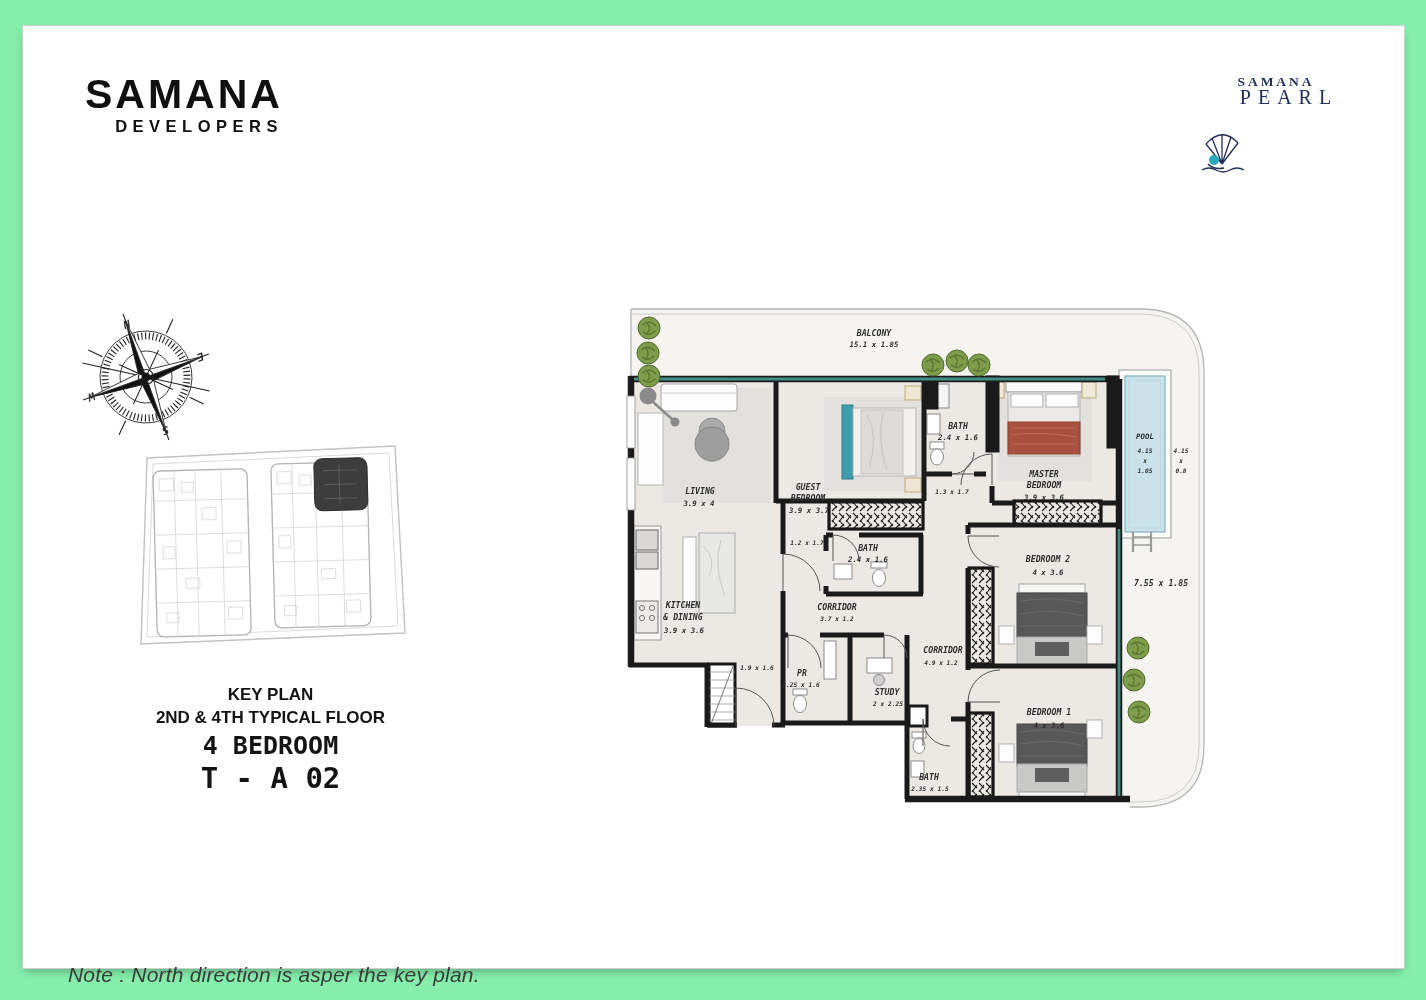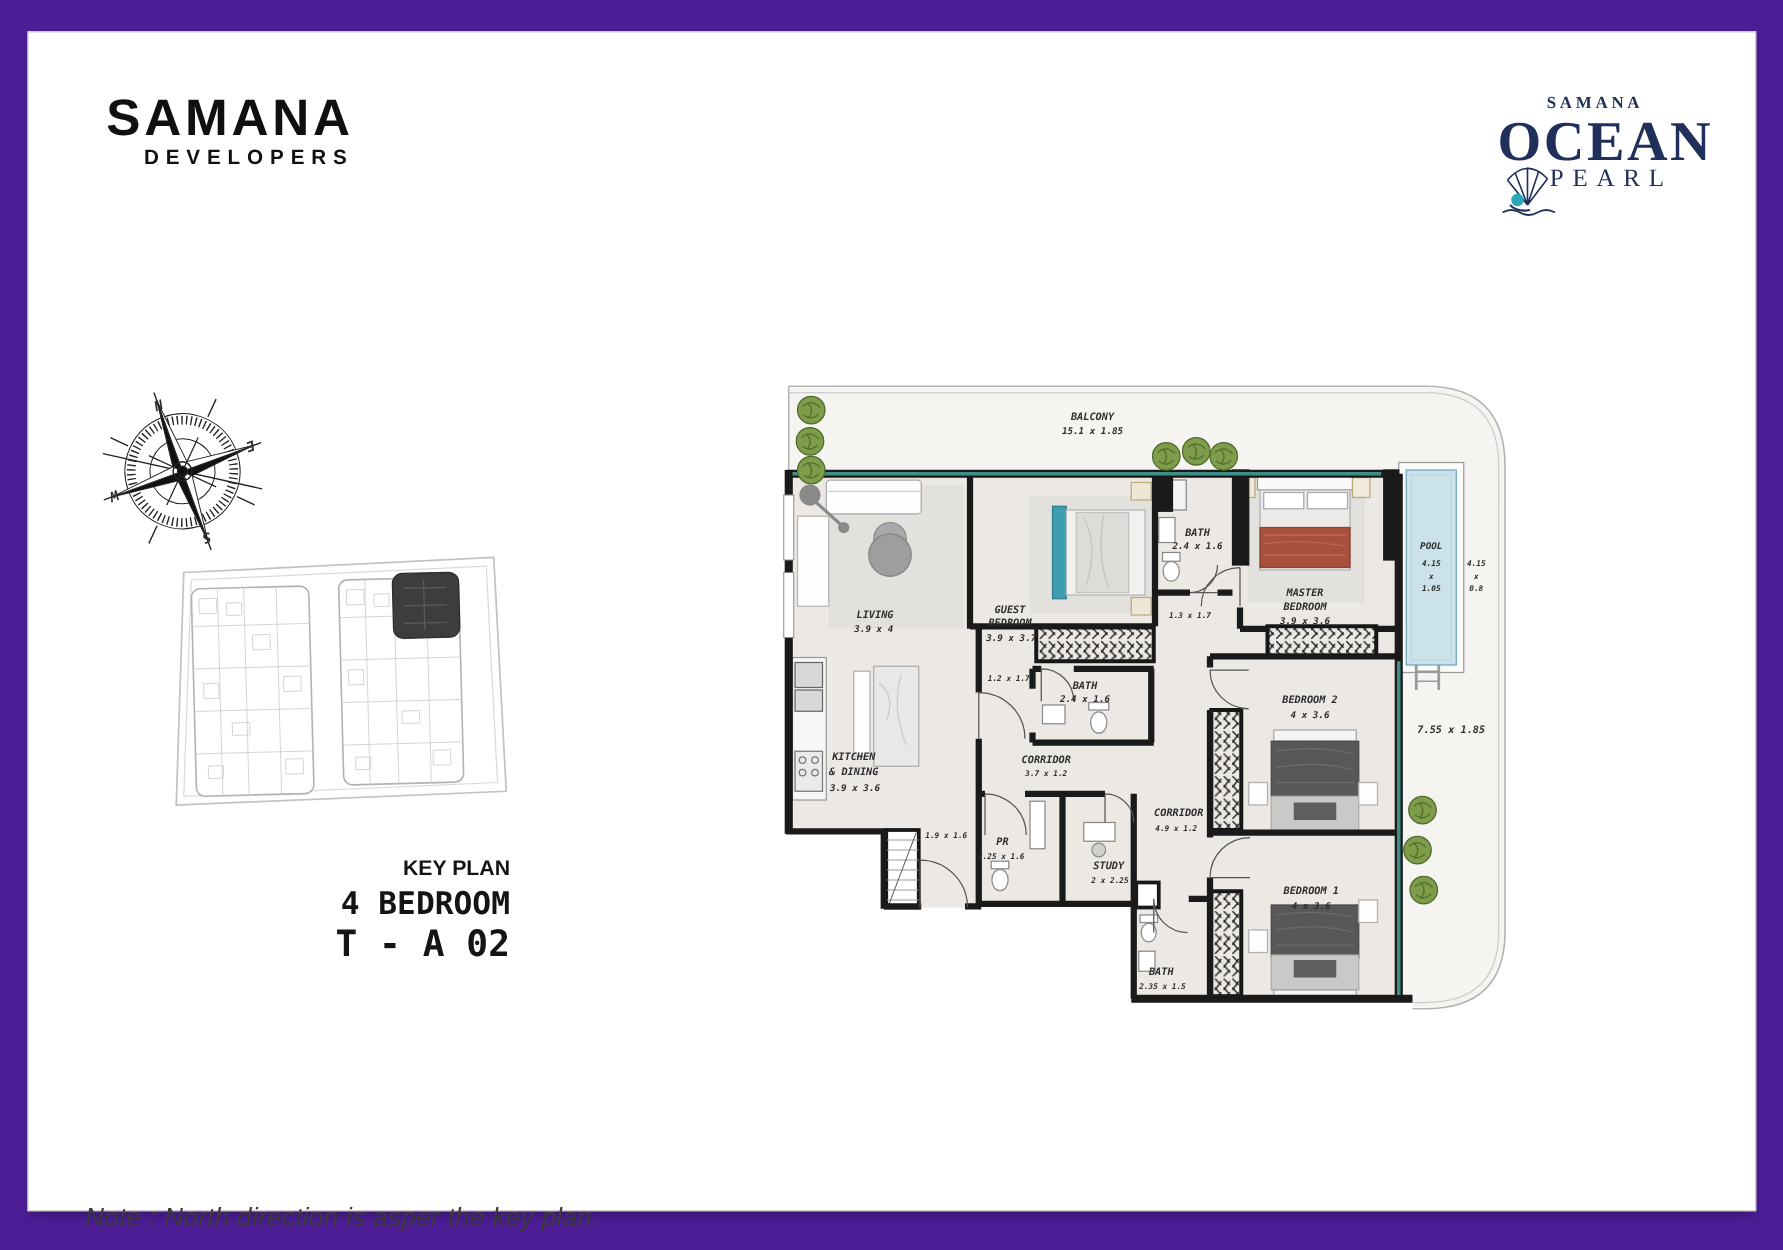--- a/index.html
+++ b/index.html
@@ -1,32 +1,32 @@
 <!DOCTYPE html>
 <html><head>
 <meta charset="utf-8">
 <style>
   html,body{margin:0;padding:0;background:#fff;}
-  .page{position:relative;width:1426px;height:1000px;background:#4c1d95;overflow:hidden;
+  .page{position:relative;width:1426px;height:1000px;background:#86efac;overflow:hidden;
         font-family:"Liberation Sans",sans-serif;}
   .card{position:absolute;left:22px;top:25px;width:1381px;height:942px;background:#ffffff;
         border:1.5px solid #cfcfcf;box-shadow:0 5px 9px -3px rgba(0,0,0,.30);}
   
   .dev-logo{position:absolute;left:62px;top:48px;text-align:center;color:#101010;}
   .dev-name{font-size:41px;font-weight:800;letter-spacing:3px;line-height:1;}
   .dev-sub{font-size:16.5px;font-weight:700;letter-spacing:5.5px;margin-top:2px;padding-left:14px;text-align:right;}
   
   .proj-logo{position:absolute;left:1175px;top:48px;width:156px;text-align:center;color:#20305a;
              font-family:"Liberation Serif",serif;}
   .proj-eyebrow{font-size:13.5px;letter-spacing:3px;font-weight:600;}
   .proj-title{font-size:45px;letter-spacing:2px;font-weight:600;line-height:1.0;margin-top:1px;}
   .proj-sub{font-size:20px;letter-spacing:7px;font-weight:500;margin-top:-4px;padding-left:26px;}
   .shell{position:absolute;left:0px;top:56px;}
   
-  .keyplan-text{position:absolute;left:110px;top:658px;width:275px;text-align:right;color:#141414;}
+  .keyplan-text{position:absolute;left:110px;top:658px;width:275px;text-align:center;color:#141414;}
   .kp-line{font-size:17px;font-weight:700;line-height:1.35;}
   .kp-unit{font-family:"DejaVu Sans Mono",monospace;font-size:25px;font-weight:700;line-height:1.25;}
   .kp-code{font-family:"DejaVu Sans Mono",monospace;font-size:29px;font-weight:700;line-height:1.2;}
   
   .note{position:absolute;left:45px;top:937px;font-size:21px;font-style:italic;color:#3a3a3a;
         letter-spacing:0.2px;}
   svg text{font-family:"DejaVu Sans Mono",monospace;font-style:italic;font-weight:700;fill:#2e2e2e;}
   .lbl{font-size:8.2px;}
   .dim{font-size:7.4px;}
   .tiny{font-size:6.2px;}
@@ -37,21 +37,20 @@
 <div class="page">
   <div class="card">
 
     <div class="dev-logo">
       <div class="dev-name">SAMANA</div>
       <div class="dev-sub">DEVELOPERS</div>
     </div>
 
     <div class="proj-logo">
       <div class="proj-eyebrow">SAMANA</div>
-      <div class="proj-title">OCEAN</div>
       <div class="proj-sub">PEARL</div>
       <svg class="shell" width="52" height="46" viewBox="0 0 52 46">
         <g stroke="#20305a" fill="none" stroke-width="1.3">
           <path d="M24,34 L8,14 M24,34 L14,8 M24,34 L24,4 M24,34 L33,7 M24,34 L40,13"></path>
           <path d="M8,14 Q24,-4 40,13"></path>
           <path d="M10,34 Q16,40 26,38" stroke-width="1.6"></path>
           <path d="M4,40 q7,-4 14,0 t14,0 t14,0" stroke-width="1.4"></path>
         </g>
         <circle cx="16" cy="30" r="5" fill="#2aa7b8"></circle>
       </svg>
@@ -129,20 +128,21 @@
 
         <rect x="185" y="24" width="53" height="52" rx="8" fill="#3d3d3d" stroke="#2c2c2c"></rect>
         <g stroke="#5c5c5c" stroke-width="1" fill="none">
           <path d="M194,36 H228 M194,50 H228 M194,64 H228 M210,30 V70"></path>
         </g>
       </g>
     </svg>
 
     <div class="keyplan-text">
       <div class="kp-line">KEY PLAN</div>
+      <div class="kp-line">2ND &amp; 4TH TYPICAL FLOOR</div>
       <div class="kp-unit">4 BEDROOM</div>
       <div class="kp-code">T - A 02</div>
     </div>
 
     <svg style="position:absolute;left:598px;top:270px" width="600" height="525" viewBox="0 0 600 525">
       <defs>
         <pattern id="ward" width="7" height="18" patternUnits="userSpaceOnUse">
           <path d="M1,1 L6,6 M6,3 L1,10 M1,8 L6,14 M6,12 L1,17" stroke="#1c1c1c" stroke-width="1.1" fill="none"></path>
         </pattern>
         <g id="bush">

